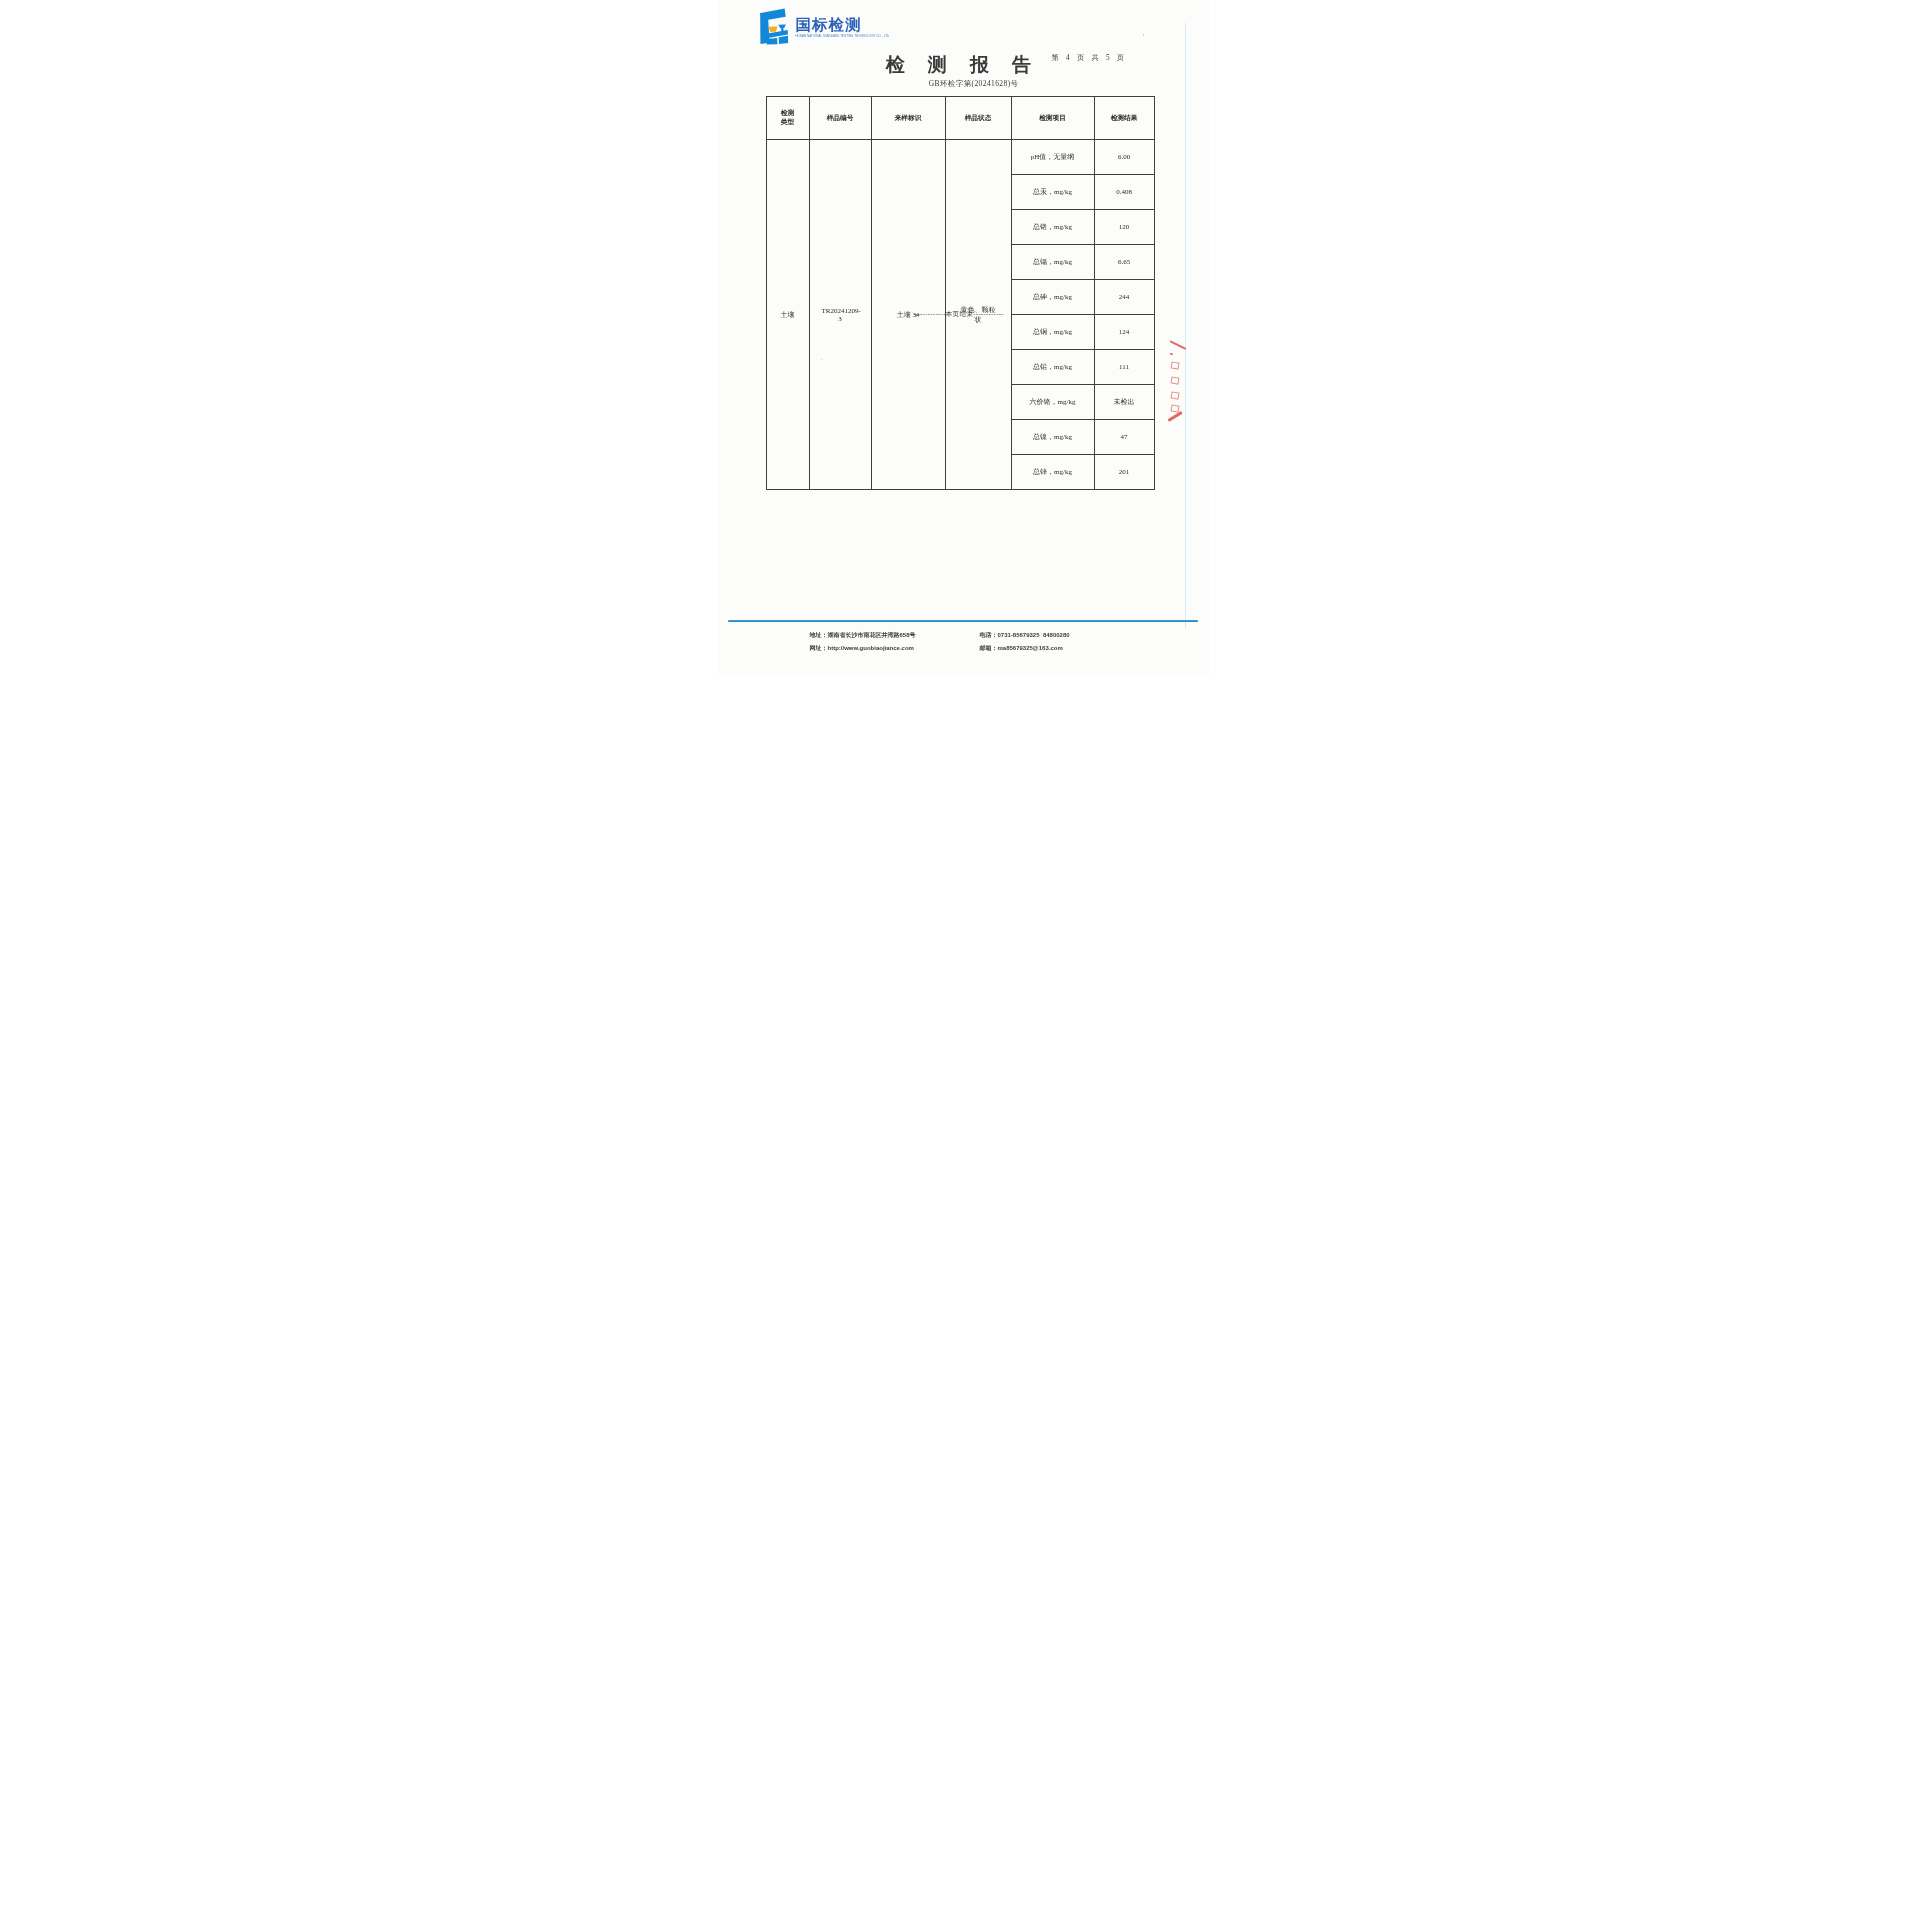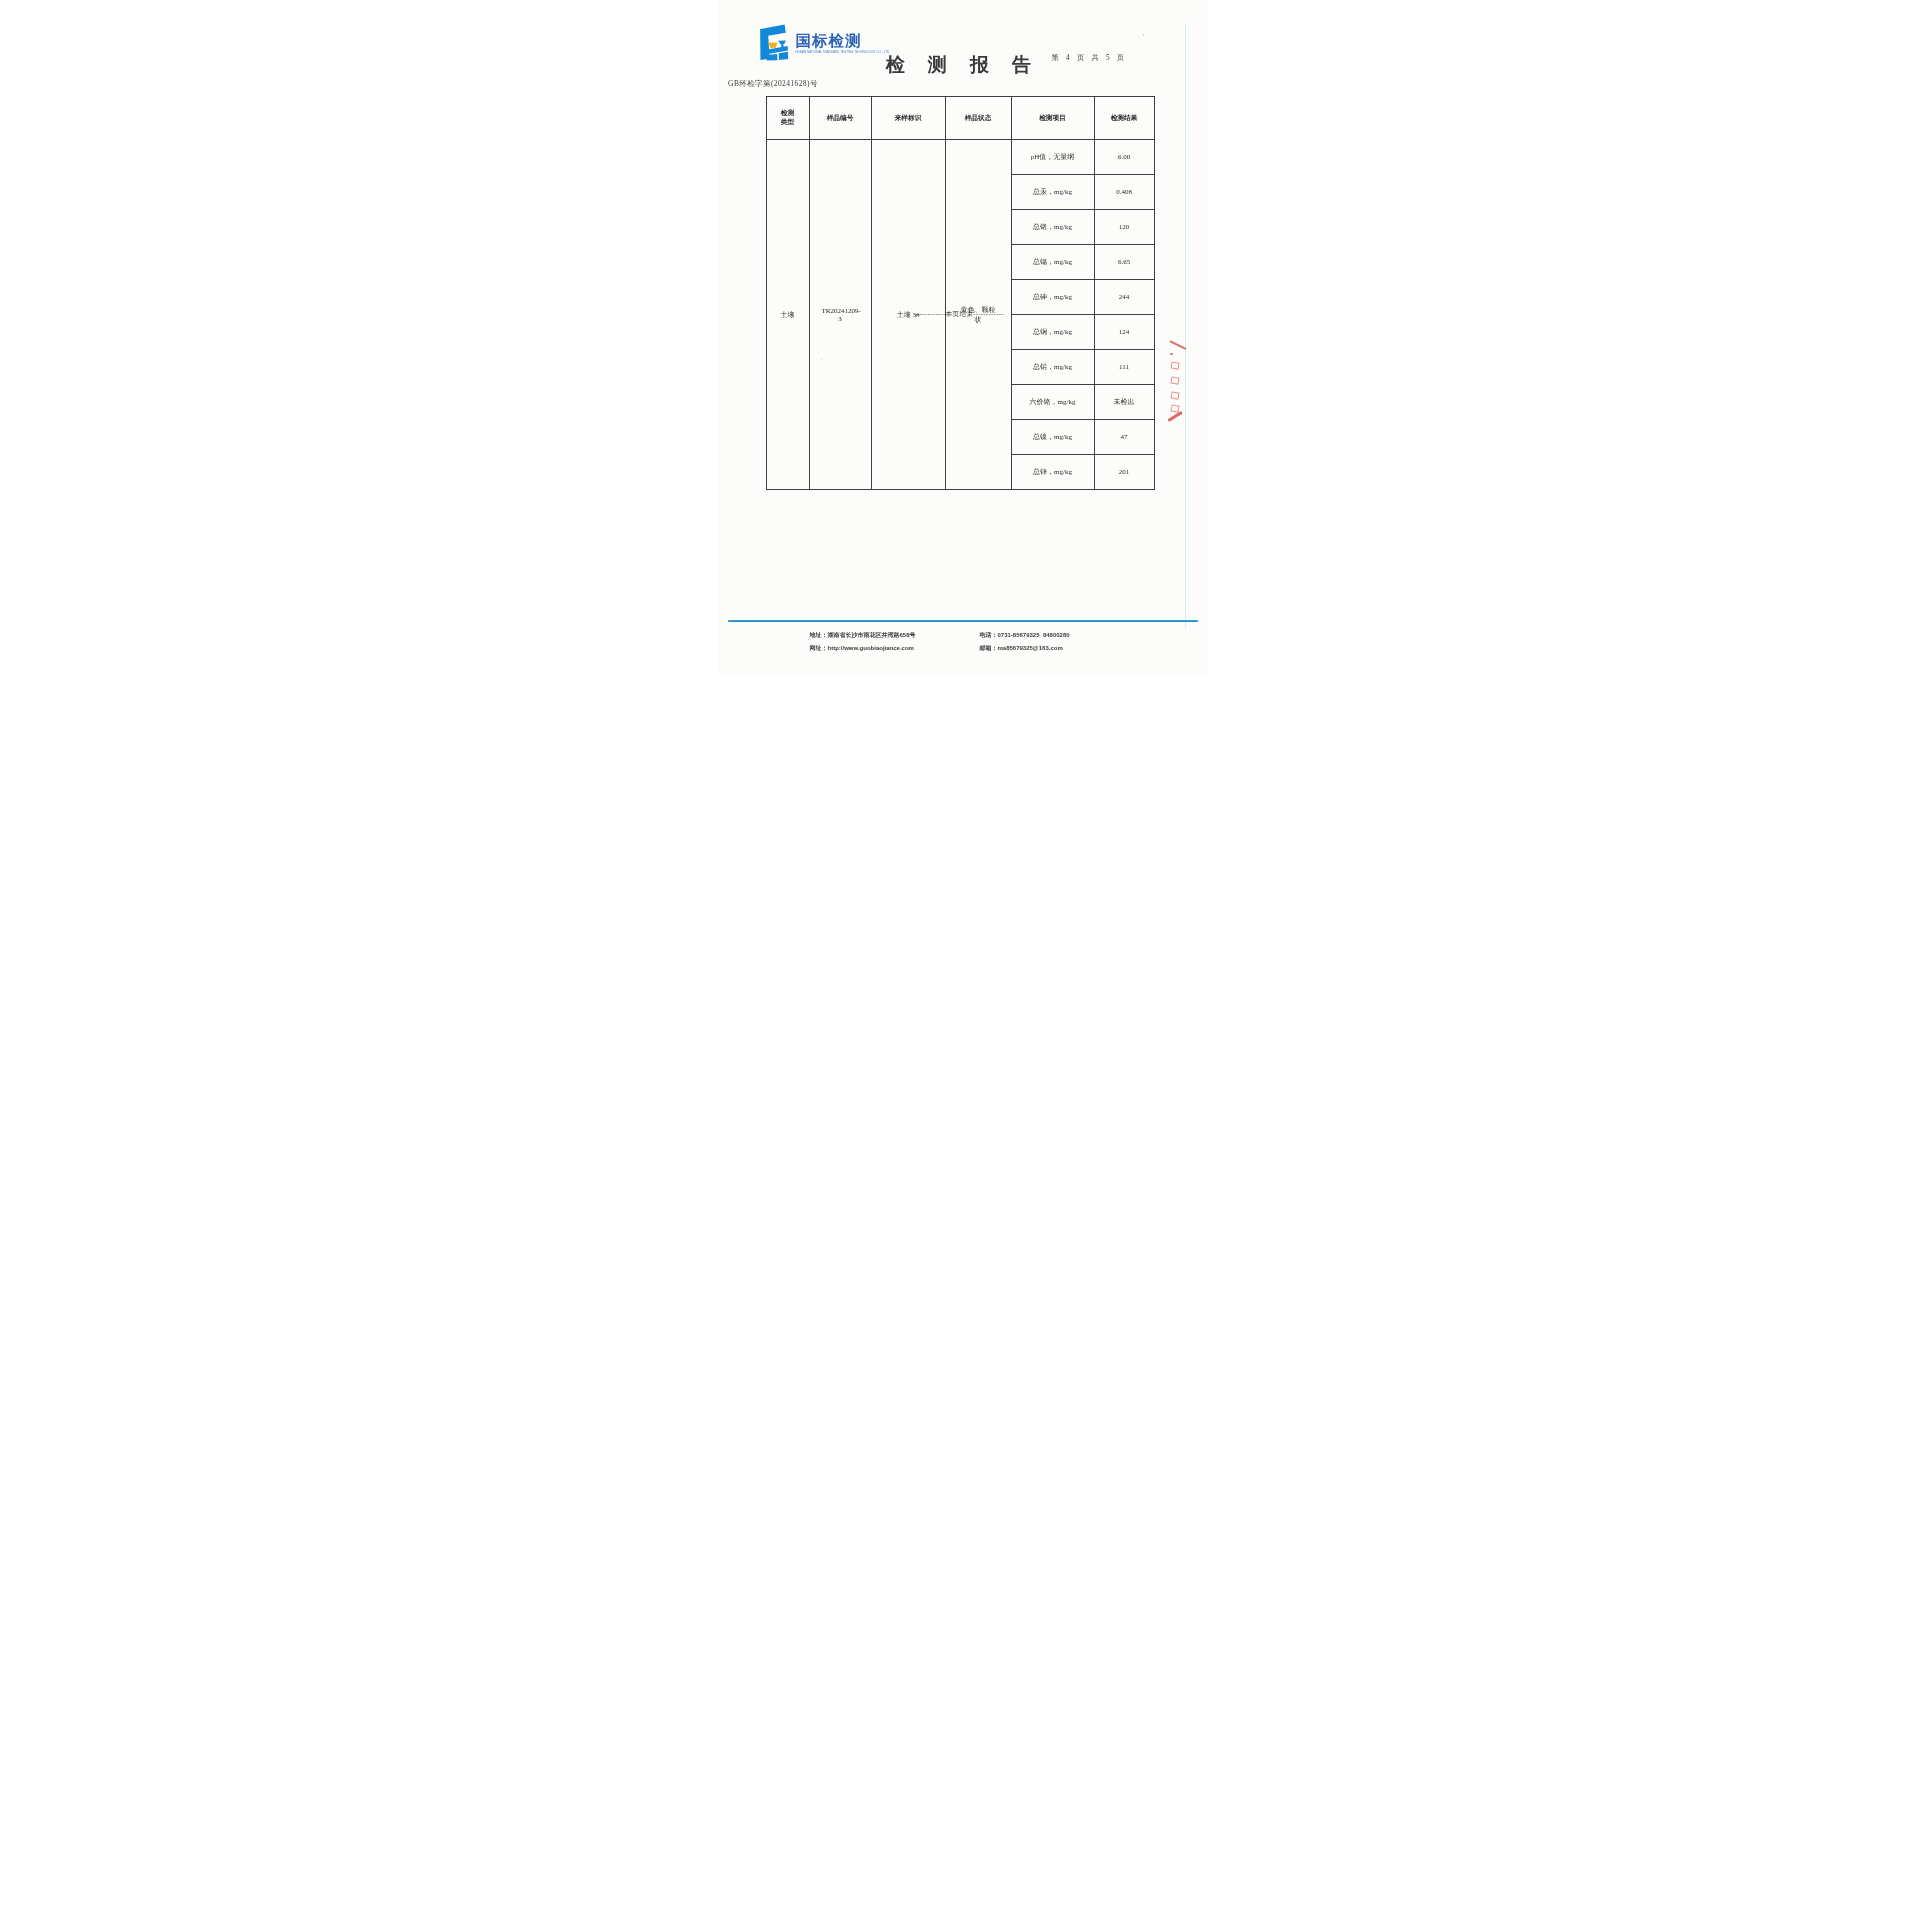--- a/index.html
+++ b/index.html
@@ -7,30 +7,30 @@
     position:relative;
     width:491px;height:676px;
     margin:0 auto;
     background:#fcfcfa;
     font-family:"Liberation Serif","DejaVu Serif",serif;
     color:#2f2f2f;
     overflow:hidden;
   }
 
   
-  .logo{position:absolute;left:39px;top:24px;display:flex;align-items:flex-start;}
+  .logo{position:absolute;left:39px;top:8px;display:flex;align-items:flex-start;}
   .logo-icon{width:35px;height:37px;transform:rotate(-2deg);}
   .logo-textblock{margin-left:3.9px;margin-top:9.2px;font-family:"Liberation Sans","DejaVu Sans",sans-serif;}
   .logo-cn{font-size:15.4px;line-height:16px;font-weight:700;color:#2d62b8;letter-spacing:1.2px;}
   .logo-en{font-size:2.9px;color:#3a7bd0;letter-spacing:0.1px;margin-top:1.2px;white-space:nowrap;}
 
   
   .title{position:absolute;top:52px;left:0;width:100%;text-align:center;
          font-size:19px;font-weight:700;letter-spacing:9.2px;color:#3a3a3a;}
-  .report-no{position:absolute;top:79px;left:16px;width:100%;
+  .report-no{position:absolute;top:79px;left:16px;width:100%;text-align:center;
          font-size:7.5px;letter-spacing:0.4px;color:#3a3a3a;transform:translateX(-5.4px);}
   .page-no{position:absolute;top:53px;left:334px;font-size:7.3px;letter-spacing:2.7px;color:#3a3a3a;white-space:pre;}
 
   
   .tbl-wrap{position:absolute;left:48px;top:96px;}
   table.results{border-collapse:collapse;table-layout:fixed;width:388px;
     border:1.2px solid #3d3d3d;font-size:7px;color:#2b2b2b;}
   table.results th,table.results td{
     border:0.8px solid #3f3f3f;text-align:center;vertical-align:middle;
     padding:12px;overflow:hidden;}

